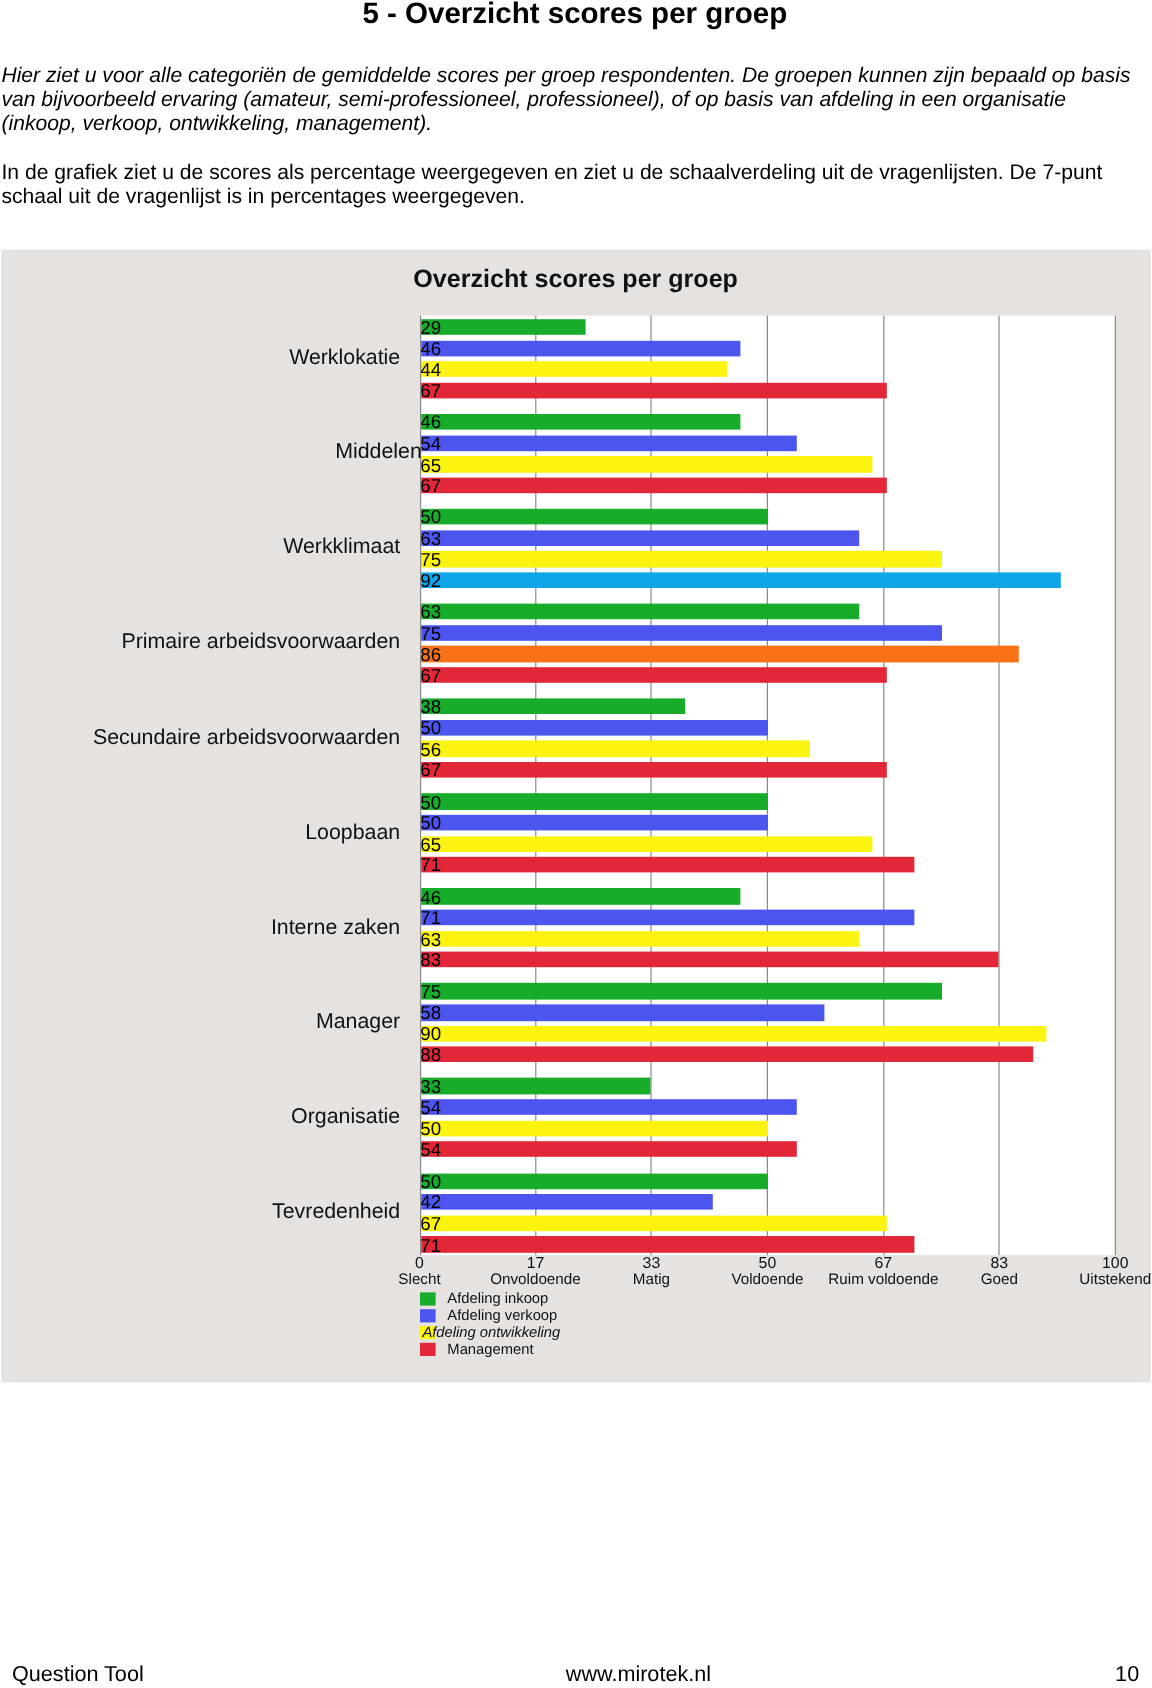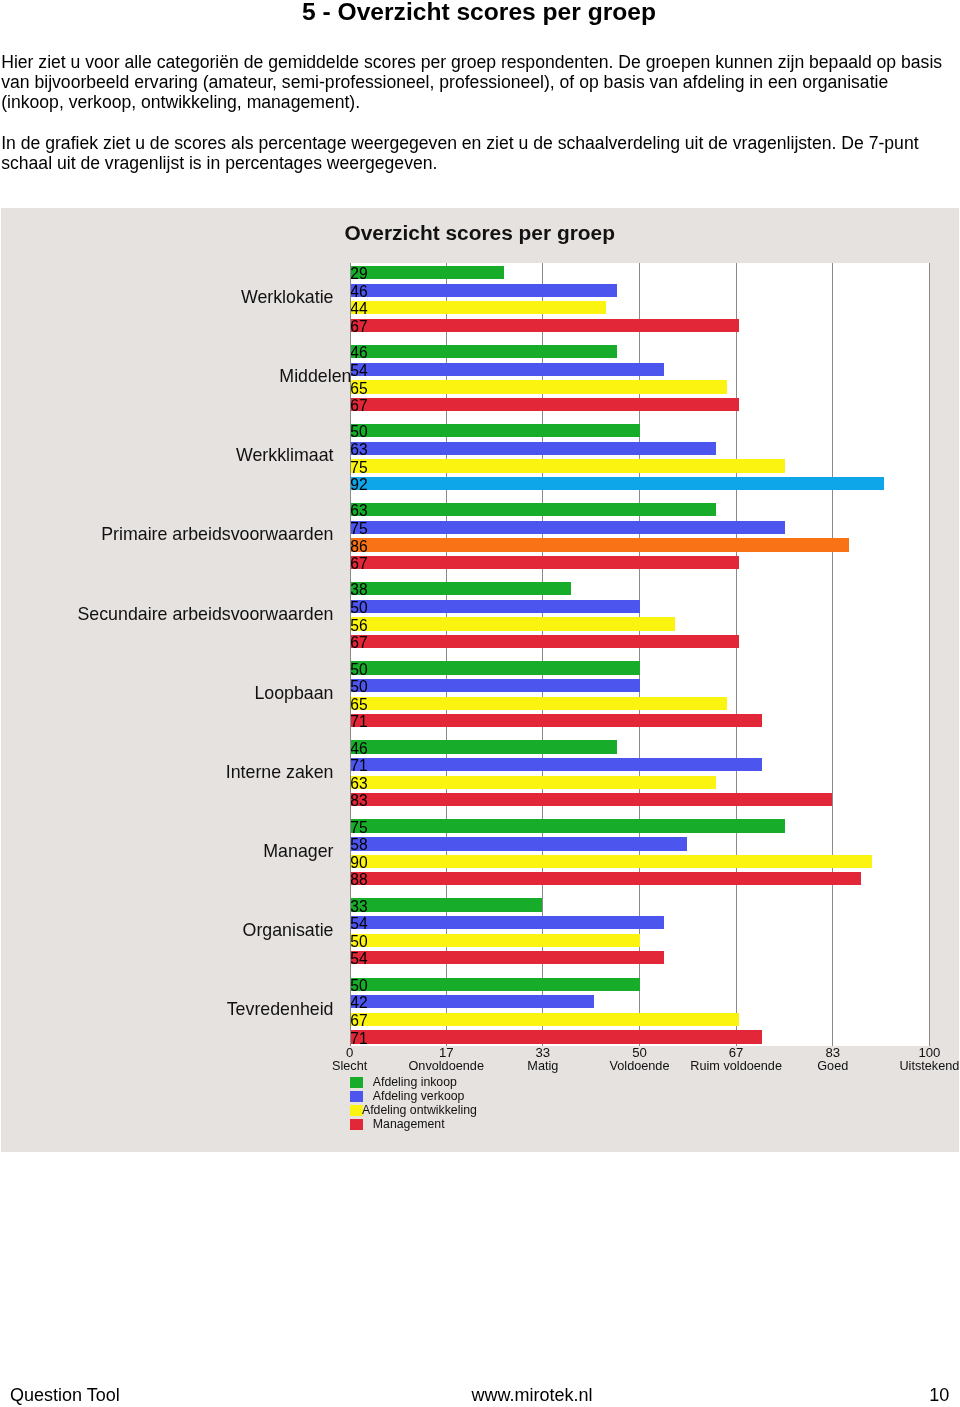--- a/index.html
+++ b/index.html
@@ -5,21 +5,21 @@
   html,body{margin:0;padding:0;}
   body{width:960px;height:1407px;background:#ffffff;font-family:"Liberation Sans",sans-serif;color:#000;overflow:hidden;position:relative;
        -webkit-font-smoothing:antialiased;}
   .page{position:absolute;left:0;top:0;width:960px;height:1407px;}
 
   
   .doc-title{position:absolute;left:302px;top:-2px;width:360px;text-align:left;font-size:24.6px;font-weight:bold;line-height:28px;letter-spacing:0px;}
 
   
   .para{position:absolute;left:1.2px;width:941px;font-size:17.6px;line-height:20.35px;text-align:left;}
-  .p1{top:51.5px;}
+  .p1{top:51.5px;font-style:italic;}
   .p2{top:133.0px;}
 
   
   .chart{position:absolute;left:1px;top:207.7px;width:957.6px;height:944px;background:#e6e2e0;box-sizing:border-box;}
   .chart-title{position:absolute;left:0;top:13px;width:957.4px;text-align:center;font-size:20.9px;font-weight:bold;color:#121212;line-height:24px;}
 
   
   .plot{position:absolute;left:349.6px;top:263.1px;width:579.8px;height:782.5px;background:#ffffff;}
   .gridline{position:absolute;top:0;bottom:0;width:1px;background:#8a8a8a;}
   .plot-border-l{position:absolute;left:0;top:0;bottom:0;width:1px;background:#8a8a8a;}
@@ -58,21 +58,21 @@
     <div class="chart-title">Overzicht scores per groep</div>
   </div>
   <div class="plot" id="plot" style="background: rgb(255, 255, 255);">
       <div class="gridline" style="left: 96.1333px; background: rgb(138, 138, 138);"></div>
       <div class="gridline" style="left: 192.767px; background: rgb(138, 138, 138);"></div>
       <div class="gridline" style="left: 289.4px; background: rgb(138, 138, 138);"></div>
       <div class="gridline" style="left: 386.033px; background: rgb(138, 138, 138);"></div>
       <div class="gridline" style="left: 482.667px; background: rgb(138, 138, 138);"></div>
       <div class="gridline" style="left: 579.3px; background: rgb(138, 138, 138);"></div>
       <div class="group" style="top: 0px; height: 79.05px;">
-        <div class="bar" style="width: 153px; height: 13.2px; top: 3px; background: rgb(23, 173, 43);">
+        <div class="bar" style="width: 137px; height: 13.2px; top: 3px; background: rgb(23, 173, 43);">
           <span class="val">29</span>
         </div>
         <div class="bar" style="width: 266.708px; height: 13.2px; top: 20.6px; background: rgb(77, 85, 239);">
           <span class="val">46</span>
         </div>
         <div class="bar" style="width: 255.112px; height: 13.2px; top: 38.2px; background: rgb(250, 244, 16);">
           <span class="val">44</span>
         </div>
         <div class="bar" style="width: 388.466px; height: 13.2px; top: 55.8px; background: rgb(226, 39, 56);">
           <span class="val">67</span>
@@ -229,21 +229,21 @@
       <div class="axis-word" style="left: 666.133px; width: 140px; top: 1060.1px;">Ruim voldoende</div>
       <div class="axis-num" style="left: 782.767px; width: 100px; top: 1046.2px;">83</div>
       <div class="axis-word" style="left: 762.767px; width: 140px; top: 1060.1px;">Goed</div>
       <div class="axis-num" style="left: 879.4px; width: 100px; top: 1046.2px;">100</div>
       <div class="axis-word" style="left: 859.4px; width: 140px; top: 1060.1px;">Uitstekend</div>
       <div class="legend-sw" style="background: rgb(23, 173, 43); left: 349.5px; top: 1076.9px;"></div>
       <div class="legend-item" style="left: 372.8px; top: 1076.4px;">Afdeling inkoop</div>
       <div class="legend-sw" style="background: rgb(77, 85, 239); left: 349.5px; top: 1090.9px;"></div>
       <div class="legend-item" style="left: 372.8px; top: 1090.4px;">Afdeling verkoop</div>
       <div class="legend-sw" style="background: rgb(250, 244, 16); left: 349.5px; top: 1104.9px;"></div>
-      <div class="legend-item" style="left: 362px; top: 1104.4px;">Afdeling ontwikkeling</div>
+      <div class="legend-item" style="left: 352px; top: 1104.4px; font-style: italic;">Afdeling ontwikkeling</div>
       <div class="legend-sw" style="background: rgb(226, 39, 56); left: 349.5px; top: 1118.9px;"></div>
       <div class="legend-item" style="left: 372.8px; top: 1118.4px;">Management</div>
     </div>
 
   <div class="footer">
     <div class="left">Question Tool</div>
     <div class="center">www.mirotek.nl</div>
     <div class="right">10</div>
   </div>
 

